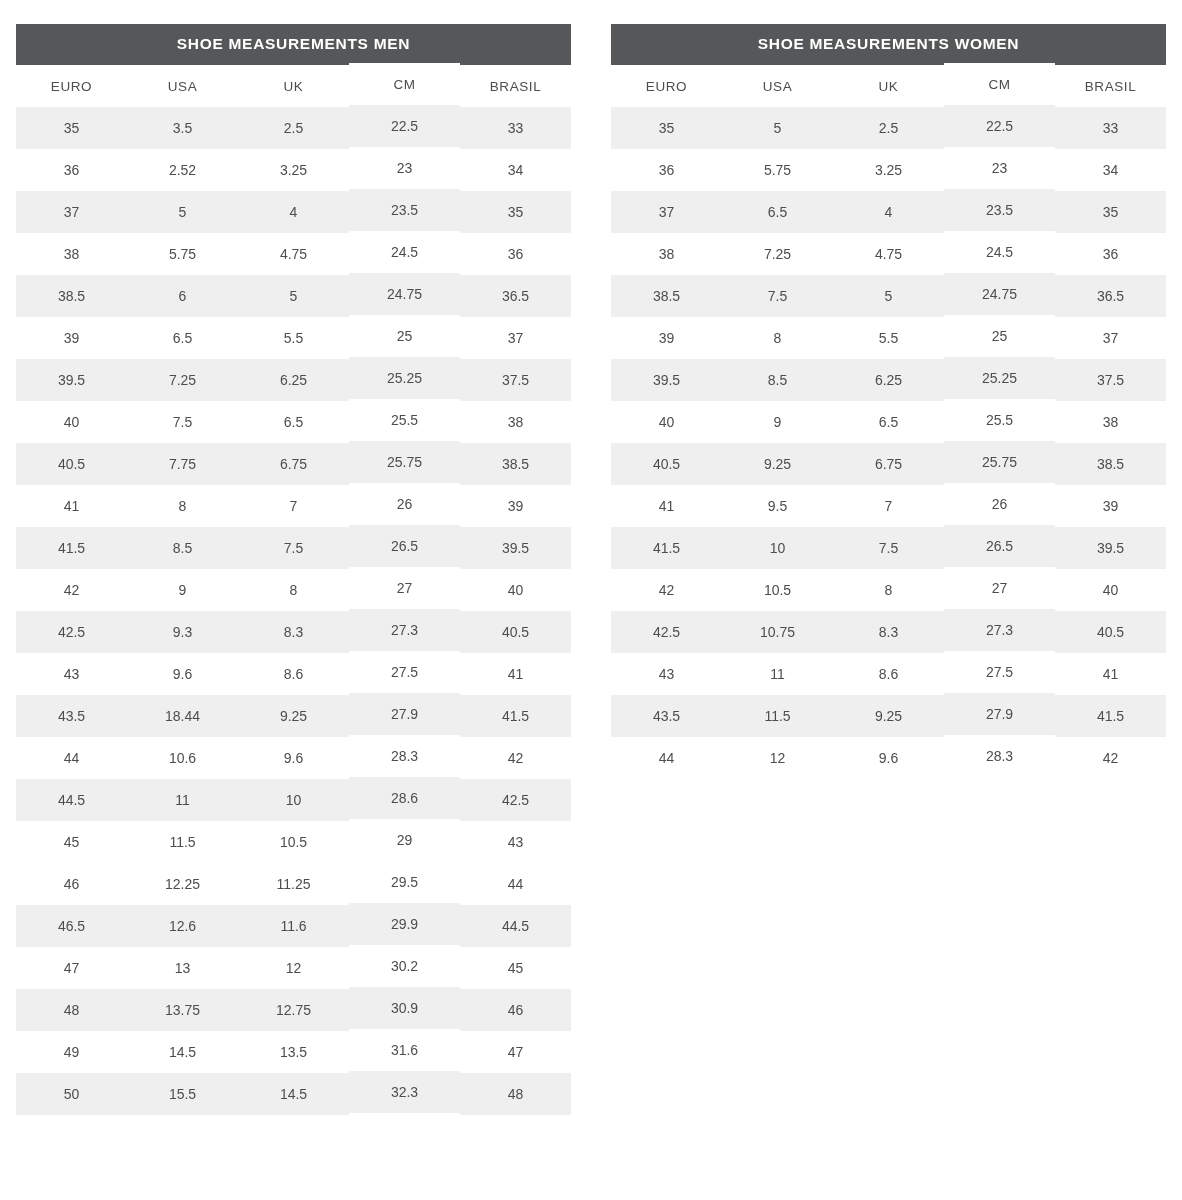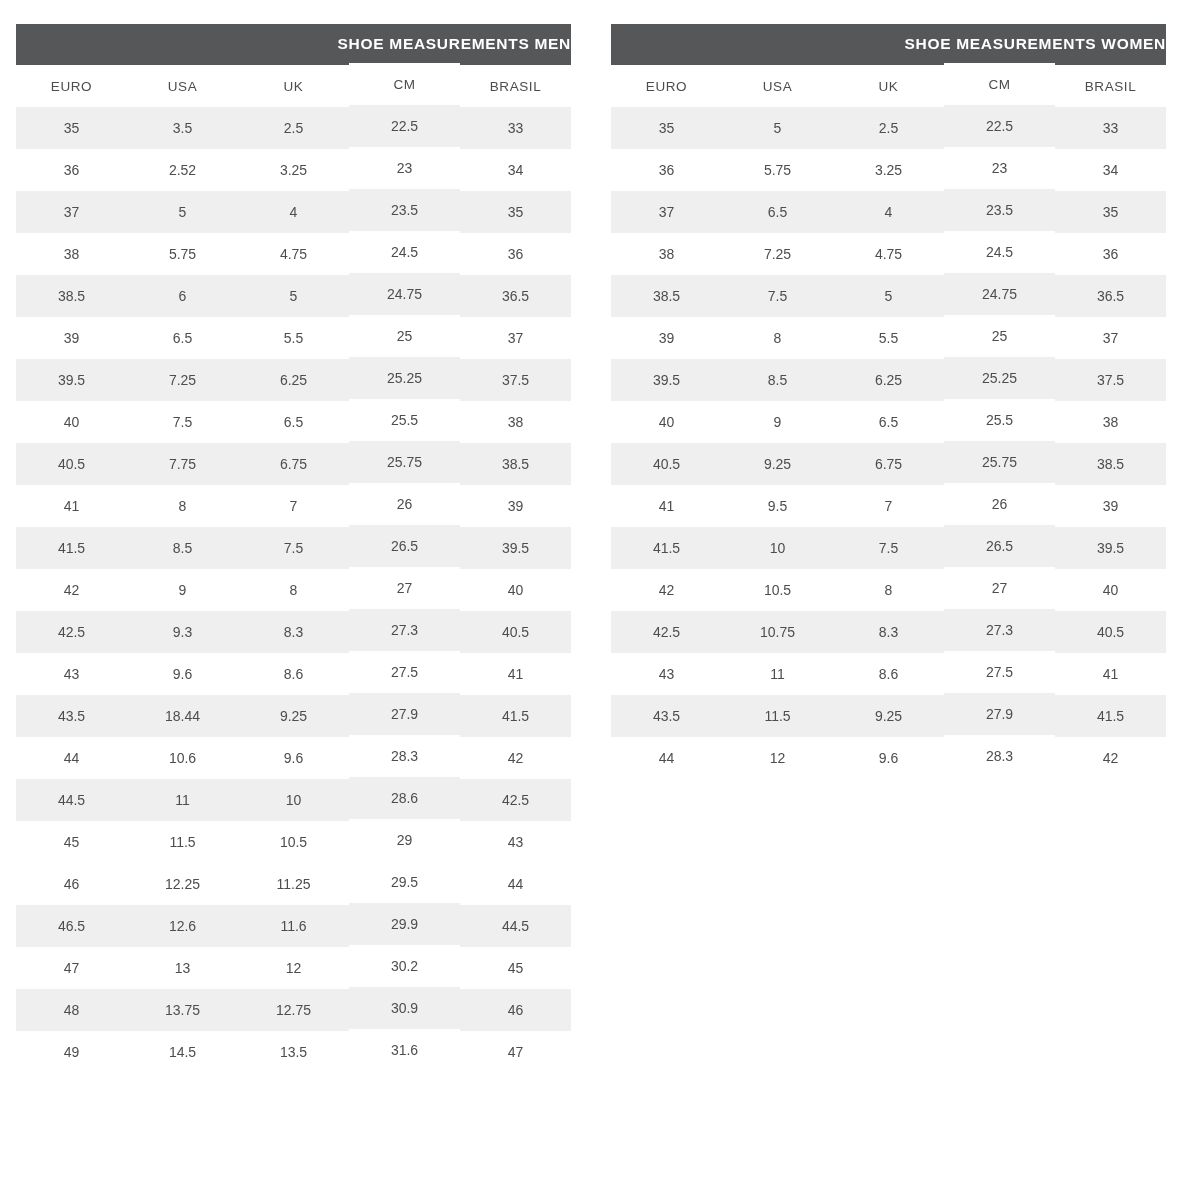--- a/index.html
+++ b/index.html
@@ -25,21 +25,21 @@
   }
   .table-wrap {
     width: 555px;
   }
   .table-title {
     background: #555759;
     color: #ffffff;
     font-size: 15.5px;
     font-weight: bold;
     letter-spacing: 0.7px;
-    text-align: right;
+    text-align: center;
     padding: 11px 0 12px 0;
     text-transform: uppercase;
   }
   table {
     width: 100%;
     border-collapse: collapse;
     table-layout: fixed;
   }
   thead th {
     font-size: 13.5px;
@@ -239,20 +239,27 @@
           <td class="c3">30.9</td>
           <td class="c4">46</td>
         </tr>
         <tr class="even">
           <td class="c0">49</td>
           <td class="c1">14.5</td>
           <td class="c2">13.5</td>
           <td class="c3">31.6</td>
           <td class="c4">47</td>
         </tr>
+        <tr class="odd">
+          <td class="c0">50</td>
+          <td class="c1">15.5</td>
+          <td class="c2">14.5</td>
+          <td class="c3">32.3</td>
+          <td class="c4">48</td>
+        </tr>
       </tbody>
     </table>
   </div>
 
   <div class="table-wrap">
     <div class="table-title">SHOE MEASUREMENTS WOMEN</div>
     <table>
       <thead>
         <tr>
           <th class="c0">EURO</th>

